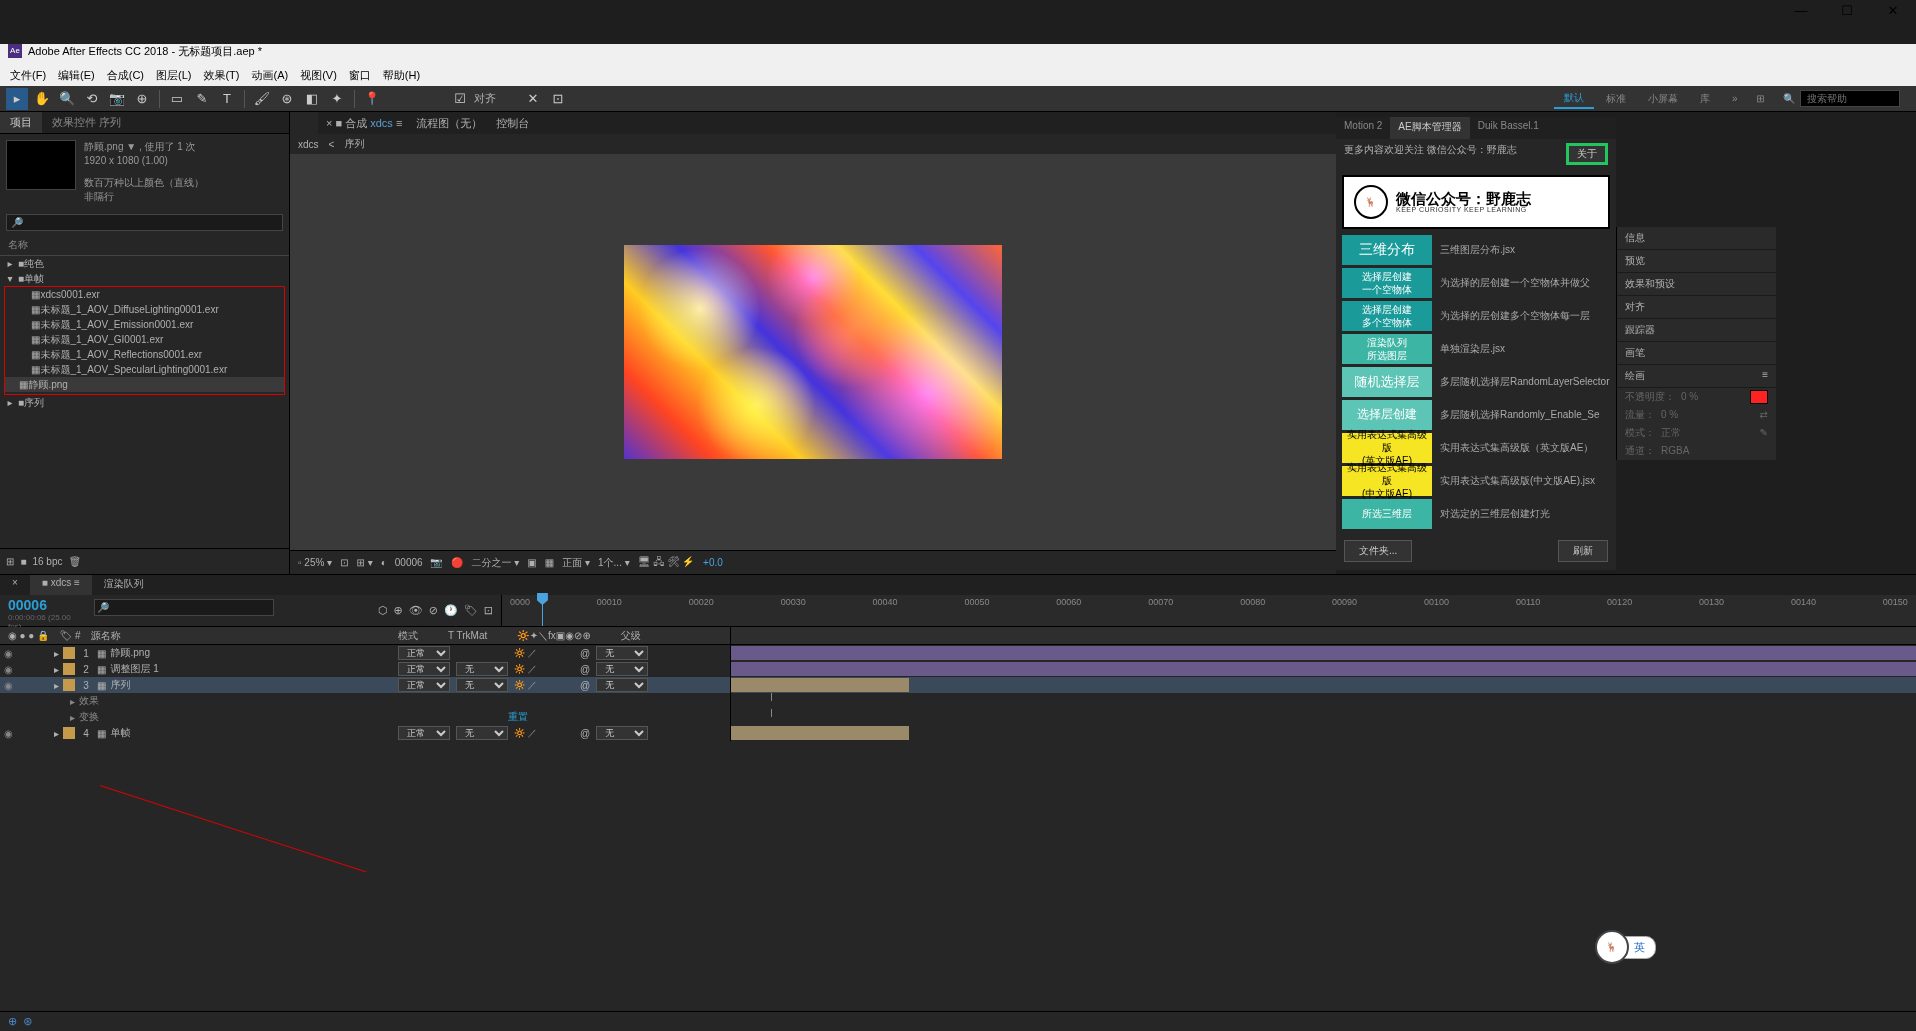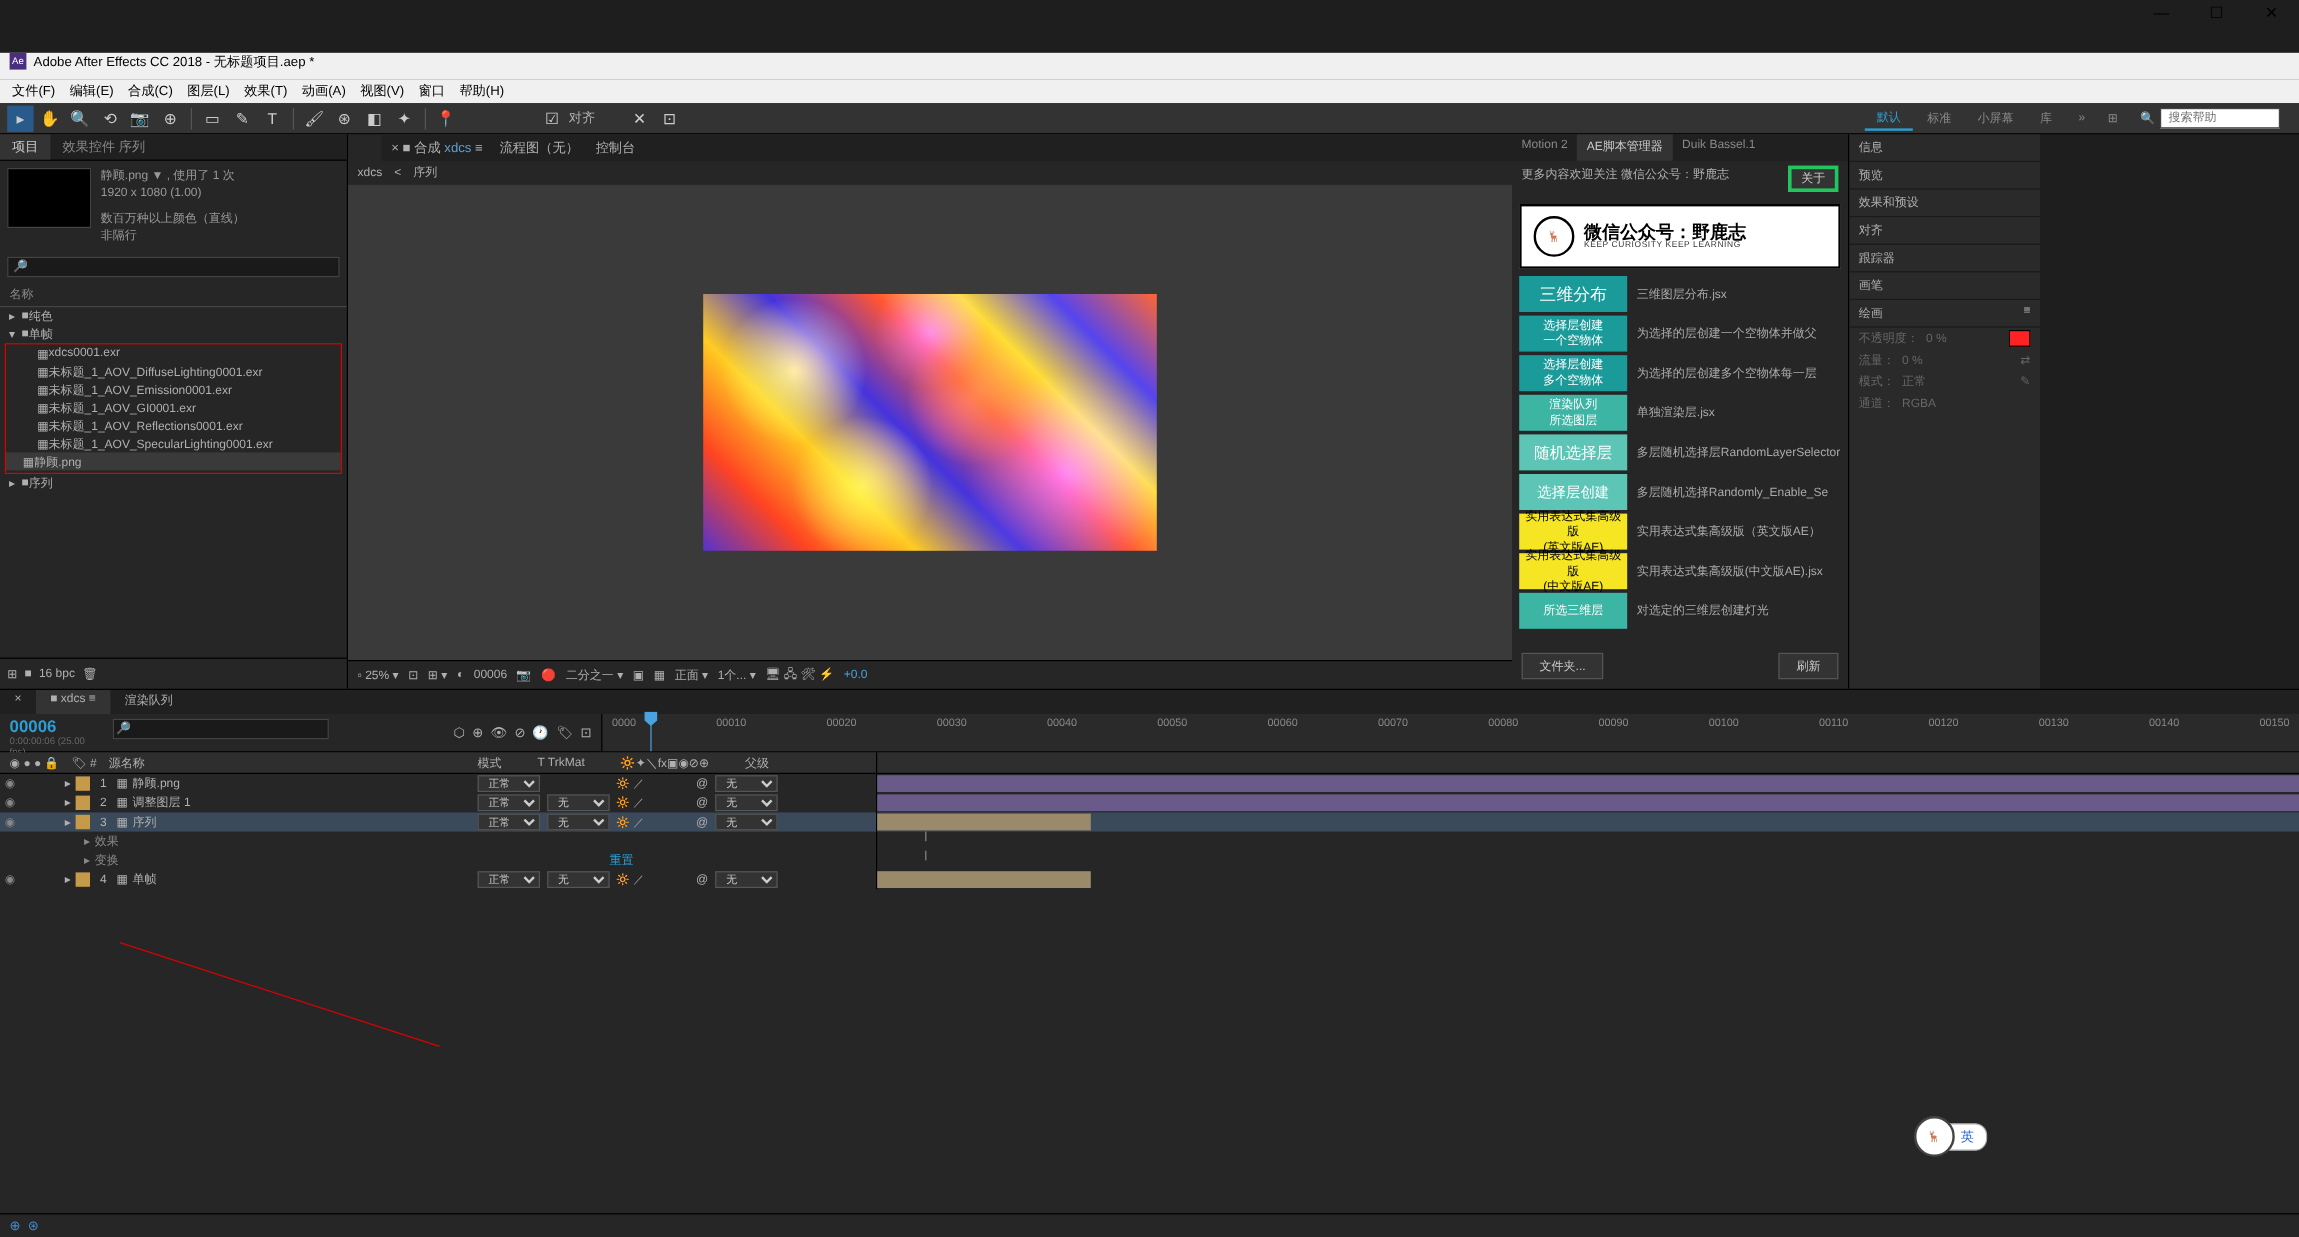--- a/index.html
+++ b/index.html
@@ -31,21 +31,21 @@
 .tree-icon { width:12px; display:inline-block; text-align:center; margin-right:2px; }
 .proj-footer { height:26px; border-top:1px solid #000; display:flex; align-items:center; padding:0 6px; gap:6px; font-size:10px; }
 .viewer-panel { flex:1; background:#262626; display:flex; flex-direction:column; }
 .viewer-tabs { height:22px; display:flex; align-items:center; background:#202020; gap:14px; padding:0 8px;margin-left:28px; }
 .viewer-tabs .link { color:#5a9fd4; }
 .viewer-subtabs { height:20px; display:flex; align-items:center; padding:0 8px; gap:10px; font-size:10px; }
 .viewer-canvas { flex:1; background:#3a3a3a; position:relative; display:flex; align-items:center; justify-content:center; }
 .canvas-img { width:378px; height:214px; background:linear-gradient(45deg,#5533cc 0%,#ff4422 15%,#ffcc22 30%,#4433dd 45%,#ff5533 60%,#ffdd33 72%,#5544ee 85%,#ff6633 100%); background-blend-mode:multiply; position:relative; overflow:hidden; }
 .canvas-img::before { content:""; position:absolute; inset:0; background:radial-gradient(circle at 20% 30%,#ffdd44 0%,transparent 18%),radial-gradient(circle at 60% 40%,#ff4422 0%,transparent 22%),radial-gradient(circle at 80% 70%,#5533ee 0%,transparent 25%),radial-gradient(circle at 35% 75%,#ffcc33 0%,transparent 20%),radial-gradient(circle at 50% 15%,#4433dd 0%,transparent 18%); mix-blend-mode:screen; }
 .viewer-footer { height:24px; border-top:1px solid #000; display:flex; align-items:center; padding:0 8px; gap:8px; font-size:10px; }
-.right-col { width:656px; display:flex; }
+.right-col { width:580px; display:flex;align-items:center; }
 .scripts-panel { width:280px; background:#262626; display:flex; flex-direction:column; }
 .scripts-tabs { height:22px; display:flex; background:#202020; }
 .scripts-tabs div { padding:3px 8px; font-size:10px; color:#888; }
 .scripts-tabs .active { background:#333; color:#ccc; }
 .scripts-note { padding:4px 8px; font-size:10px; display:flex; justify-content:space-between; }
 .scripts-note button { background:#333; border:3px solid #22c55e; color:#ccc; padding:1px 8px; font-size:10px; }
 .wechat-banner { margin:6px; background:#fff; border:2px solid #000; padding:6px 10px; display:flex; align-items:center; gap:8px; height:54px; }
 .wechat-logo { width:34px; height:34px; border:2px solid #000; border-radius:50%; display:flex; align-items:center; justify-content:center; font-size:9px; }
 .wechat-text { color:#000; font-weight:bold; font-size:15px; line-height:15px; }
 .wechat-sub { font-size:7px; color:#333; letter-spacing:0.5px; }
@@ -90,21 +90,21 @@
 .red-line { position:absolute; border-top:1px solid #d00; transform-origin:left; }
 .eye-icon { width:12px; color:#888; }
 .badge-float { position:absolute; right:260px; bottom:110px; display:flex; align-items:center; }
 .badge-circle { width:34px; height:34px; background:#fff; border:2px solid #444; border-radius:50%; display:flex; align-items:center; justify-content:center; font-size:9px; z-index:2; }
 .badge-pill { background:#fff; color:#2266cc; padding:3px 10px 3px 18px; border-radius:10px; margin-left:-14px; font-size:11px; border:1px solid #aaa; }
 .status-bar { position:absolute; bottom:0; left:0; right:0; height:20px; background:#262626; border-top:1px solid #000; display:flex; align-items:center; padding:0 8px; gap:6px; color:#4a8aca; }
 .workspace-tabs { margin-left:auto; display:flex; gap:2px; align-items:center; }
 .workspace-tabs div { padding:2px 10px; font-size:10px; color:#888; }
 .workspace-tabs .active { color:#2a9fd6; border-bottom:2px solid #2a9fd6; }
 .search-help { display:flex; align-items:center; gap:4px; padding:0 6px; }
-.search-help input { background:#ffffff; border:1px solid #444; color:#888; padding:2px 6px; font-size:10px; width:100px; }
+.search-help input { background:#000000; border:1px solid #444; color:#888; padding:2px 6px; font-size:10px; width:100px; }
 .layer-sub { padding-left:70px; color:#888; }
 .marker-line { position:absolute; top:0; width:1px; height:8px; background:#888; }
 </style>
 </head>
 <body>
 
 <div class="titlebar">
   <span class="ae-icon">Ae</span>
   <span>Adobe After Effects CC 2018 - 无标题项目.aep *</span>
   <div class="titlebar-controls">

